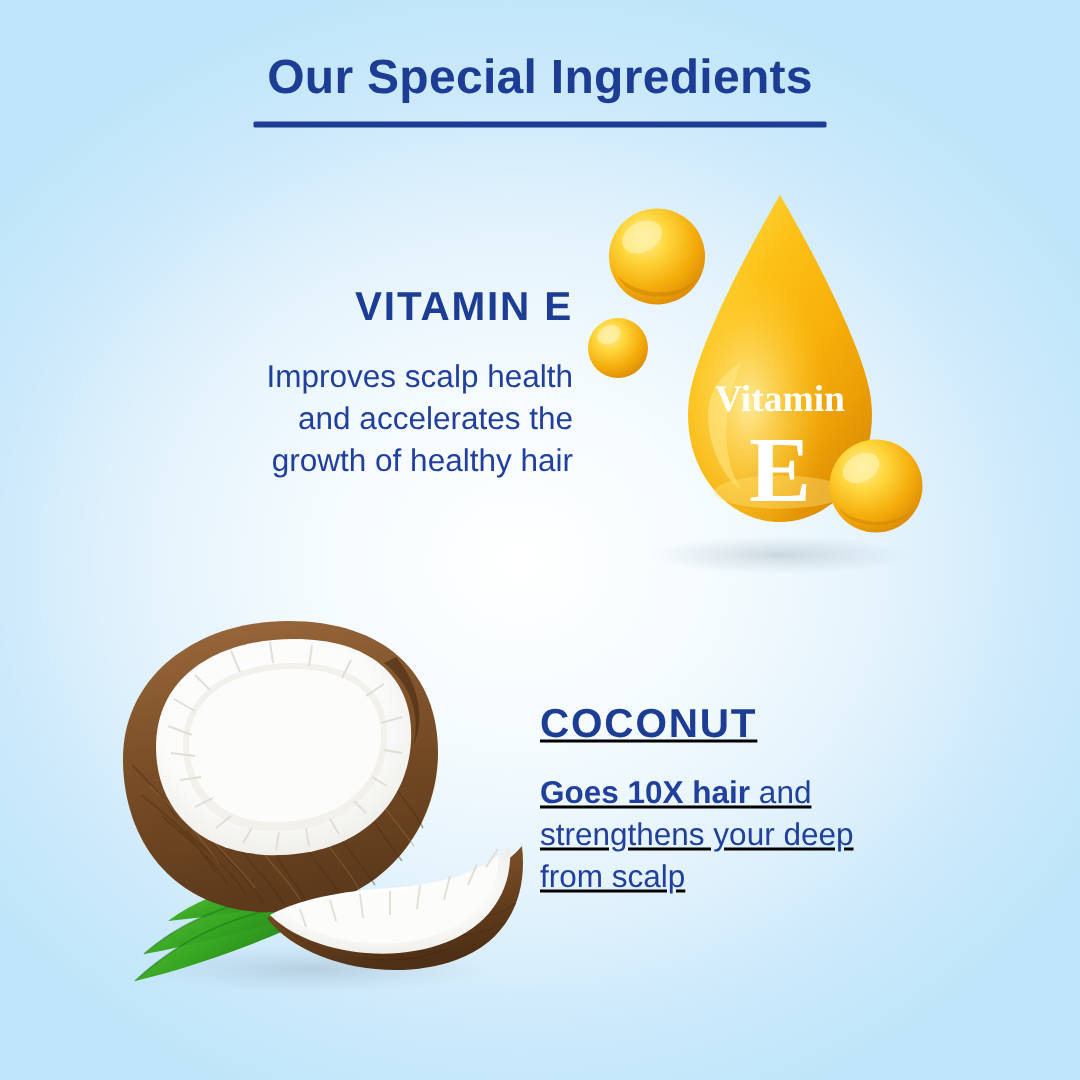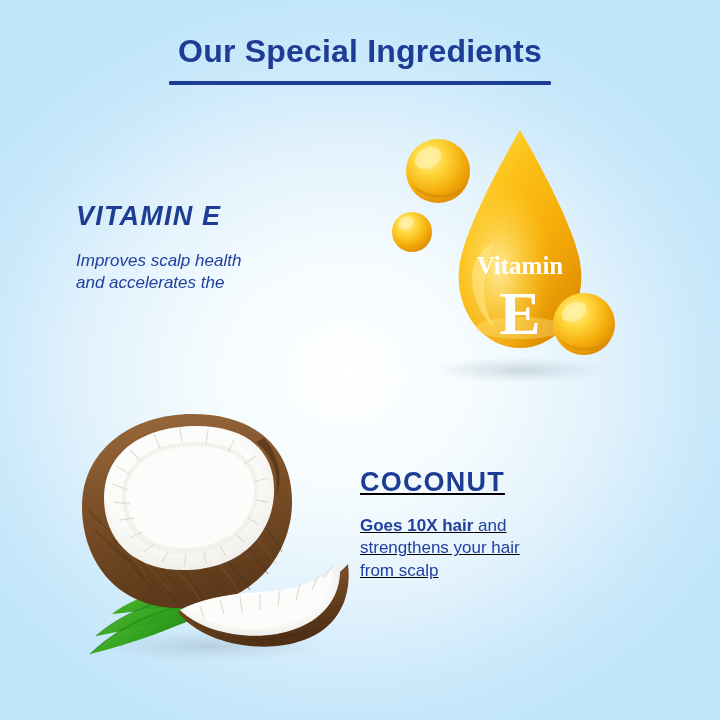--- a/index.html
+++ b/index.html
@@ -46,34 +46,33 @@
 
   
   .ing-heading {
     font-size: 27px;
     font-weight: bold;
     letter-spacing: 1.2px;
     color: #1d3c94;
     line-height: 1.1;
   }
   .ing-body {
-    font-size: 17px;
+    font-size: 21px;
     color: #21409e;
     line-height: 1.33;
   }
   .ing-body .semi { font-weight: bold; }
 
   
   .block-vitamin {
     position: absolute;
     left: 76px;
-    top: 202px;
+    top: 190px;
     width: 306px;
-    text-align: left;
-    font-style: italic;
+    text-align: right;
   }
   .block-vitamin .ing-heading { margin-bottom: 18px; }
 
   
   .block-coconut {
     position: absolute;
     left: 360px;
     top: 468px;
     width: 300px;
     text-align: left;
@@ -169,20 +168,21 @@
         <path d="M169 216 C179 228 207 230 219 217 C211 232 176 232 169 216 Z" fill="#c87d03" opacity="0.42"></path>
       </g>
     </svg>
   </div>
 
   <div class="block-vitamin">
     <div class="ing-heading">VITAMIN E</div>
     <div class="ing-body">
       <div>Improves scalp health</div>
       <div>and accelerates the</div>
+      <div>growth of healthy hair</div>
     </div>
   </div>
 
   <div class="coconut-art">
     <svg width="300" height="270" viewBox="0 0 300 270" xmlns="http://www.w3.org/2000/svg">
       <defs>
         <radialGradient id="fleshGrad" cx="0.45" cy="0.38" r="0.70">
           <stop offset="0%" stop-color="#ffffff"></stop>
           <stop offset="62%" stop-color="#fbfbfa"></stop>
           <stop offset="100%" stop-color="#ebeae4"></stop>
@@ -317,18 +317,18 @@
         </g>
         <path d="M124 216 C146 240 200 250 240 234 C206 250 150 242 124 216 Z" fill="#2f1c0c" opacity="0.45"></path>
       </g>
     </svg>
   </div>
 
   <div class="block-coconut">
     <div class="ing-heading">COCONUT</div>
     <div class="ing-body">
       <div><span class="semi">Goes 10X hair</span><span> and</span></div>
-      <div>strengthens your hair</div>
+      <div>strengthens your deep</div>
       <div>from scalp</div>
     </div>
   </div>
 
 </div>
 
 </body></html>

